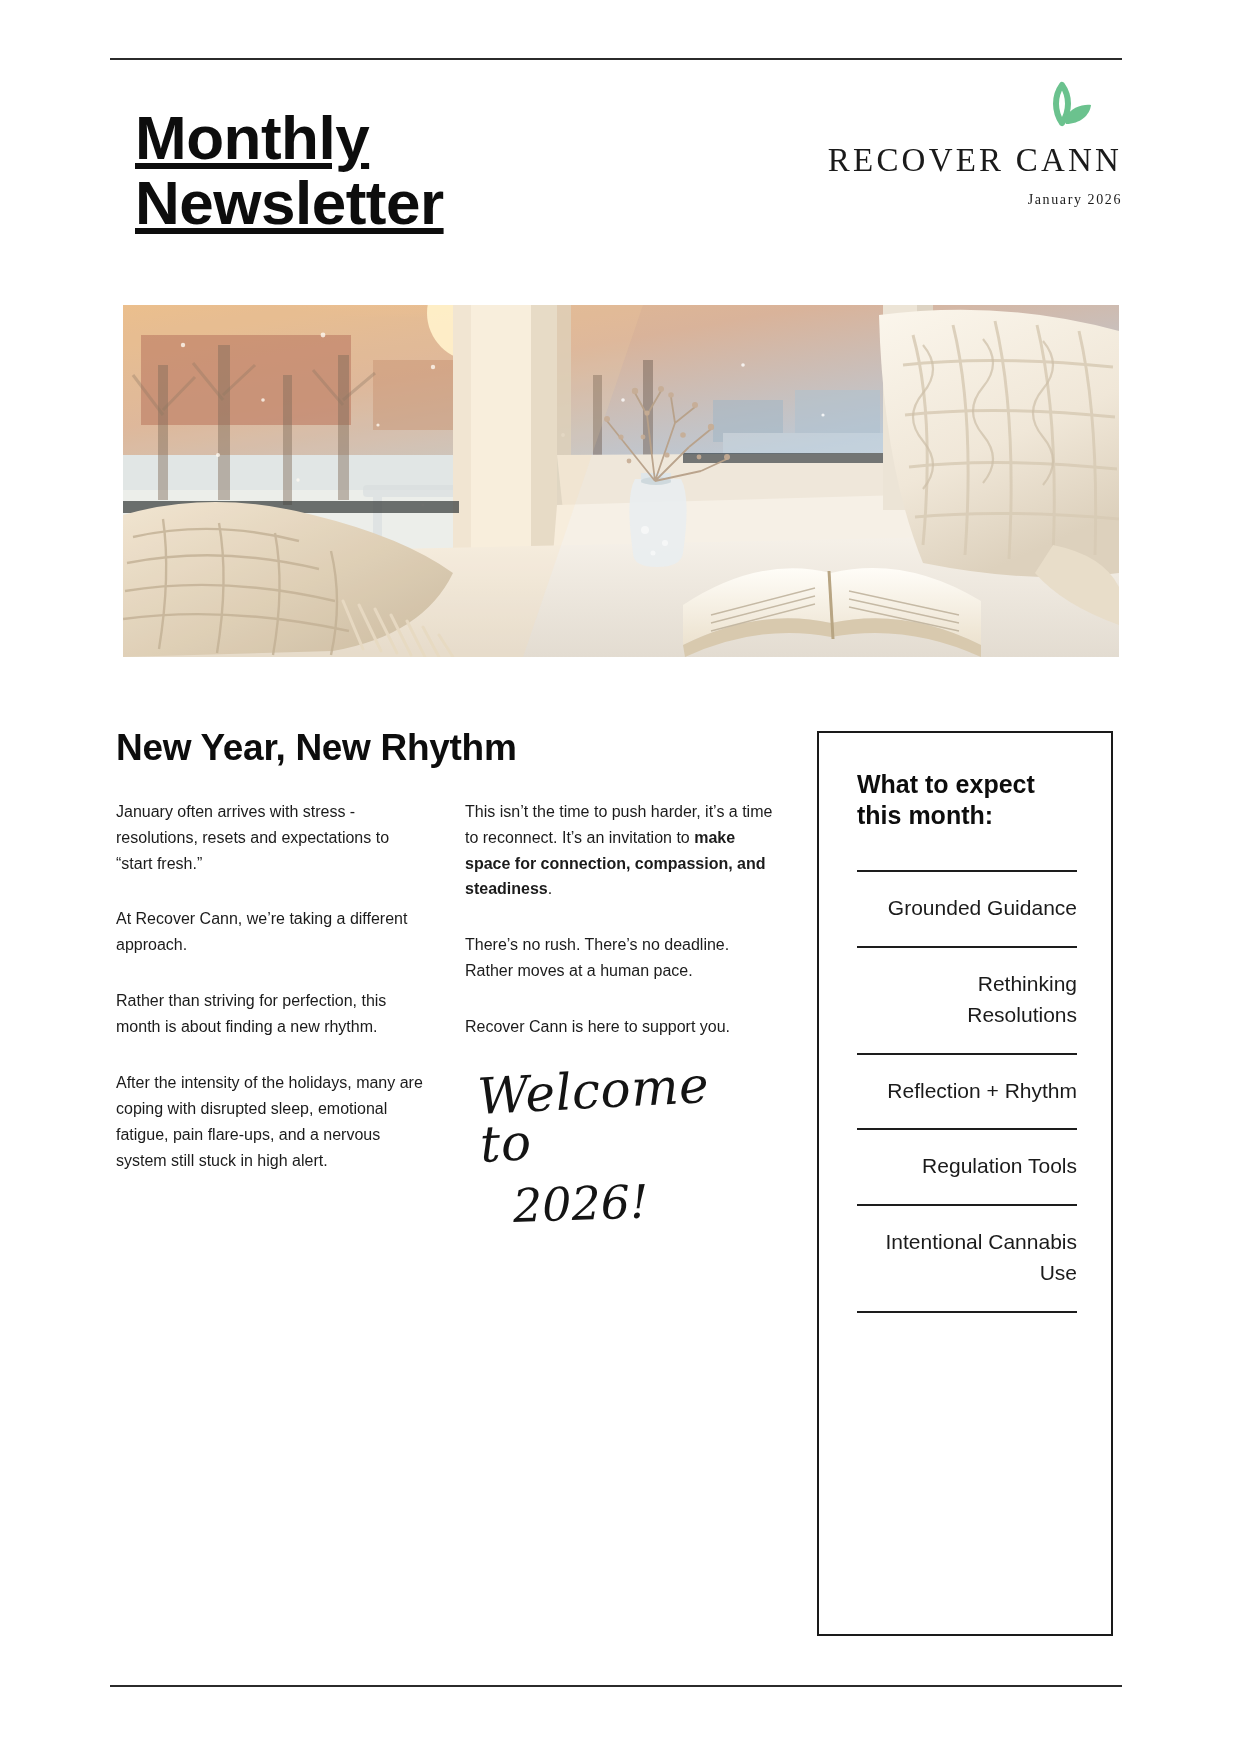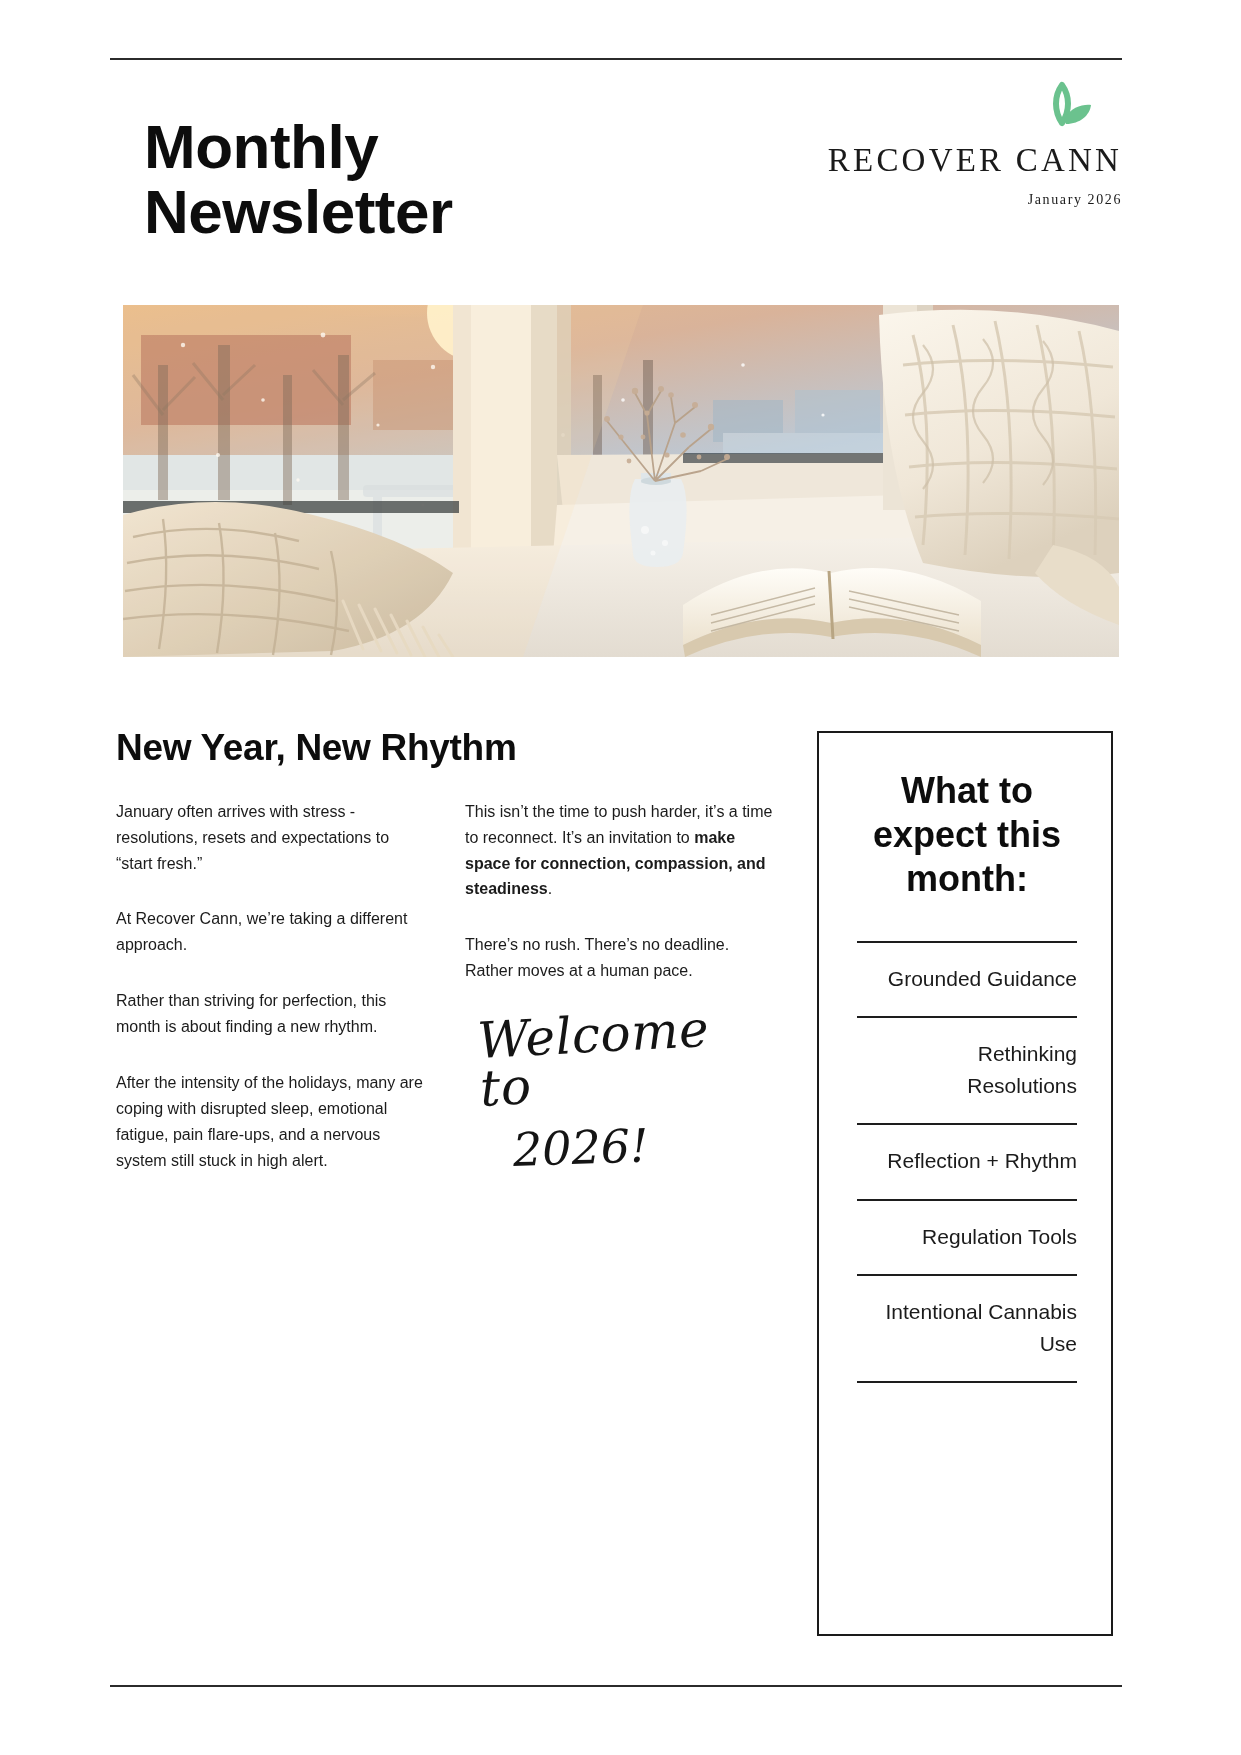--- a/index.html
+++ b/index.html
@@ -42,27 +42,28 @@
   }
 
   
   .masthead {
     position: absolute;
     left: 128px;
     top: 98px;
     width: 520px;
   }
   .masthead h1 {
-    margin: 16px;
+    margin: 7px;
     font-size: 62px;
     line-height: 1.05;
     font-weight: 700;
     letter-spacing: -0.5px;
     color: #0d0d0d;
     font-family: "Liberation Sans", sans-serif;
+    text-decoration: underline;
   }
   .masthead h1 .l2 { display: block; }
 
   .brandblock {
     position: absolute;
     right: 119px;
     top: 78px;
     text-align: right;
     width: 420px;
     font-family: Liberation Serif, serif;
@@ -169,25 +170,24 @@
     height: 905px;
     border: 2px solid #1a1a1a;
     box-sizing: border-box;
     background: #fff;
   }
   .sidebar-inner {
     padding: 36px 34px 0 38px;
   }
   .sidebar h2 {
     margin: 0;
-    font-size: 36px;
+    font-size: 25px;
     font-weight: 700;
     line-height: 1.22;
     color: #0d0d0d;
-    text-align: center;
   }
   .sidebar-list {
     margin-top: 40px;
     text-align: right;
   }
   .sb-divider {
     height: 2px;
     background: #1d1d1d;
     width: 100%;
   }
@@ -430,20 +430,21 @@
       <div class="col">
         <p>January often arrives with stress - resolutions, resets and expectations to “start fresh.”</p>
         <p>At Recover Cann, we’re taking a different approach.</p>
         <p>Rather than striving for perfection, this month is about finding a new rhythm.</p>
         <p>After the intensity of the holidays, many are coping with disrupted sleep, emotional fatigue, pain flare-ups, and a nervous system still stuck in high alert.</p>
       </div>
 
       <div class="col">
         <p><span>This isn’t the time to push harder, it’s a time to reconnect. It’s an invitation to </span><b>make space for connection, compassion, and steadiness</b><span>.</span></p>
         <p>There’s no rush. There’s no deadline. Rather moves at a human pace.</p>
+        <p>Recover Cann is here to support you.</p>
 
         <div class="script">
           <span class="s1">Welcome to</span>
           <span class="s2">2026!</span>
         </div>
       </div>
 
     </div>
   </div>
 

